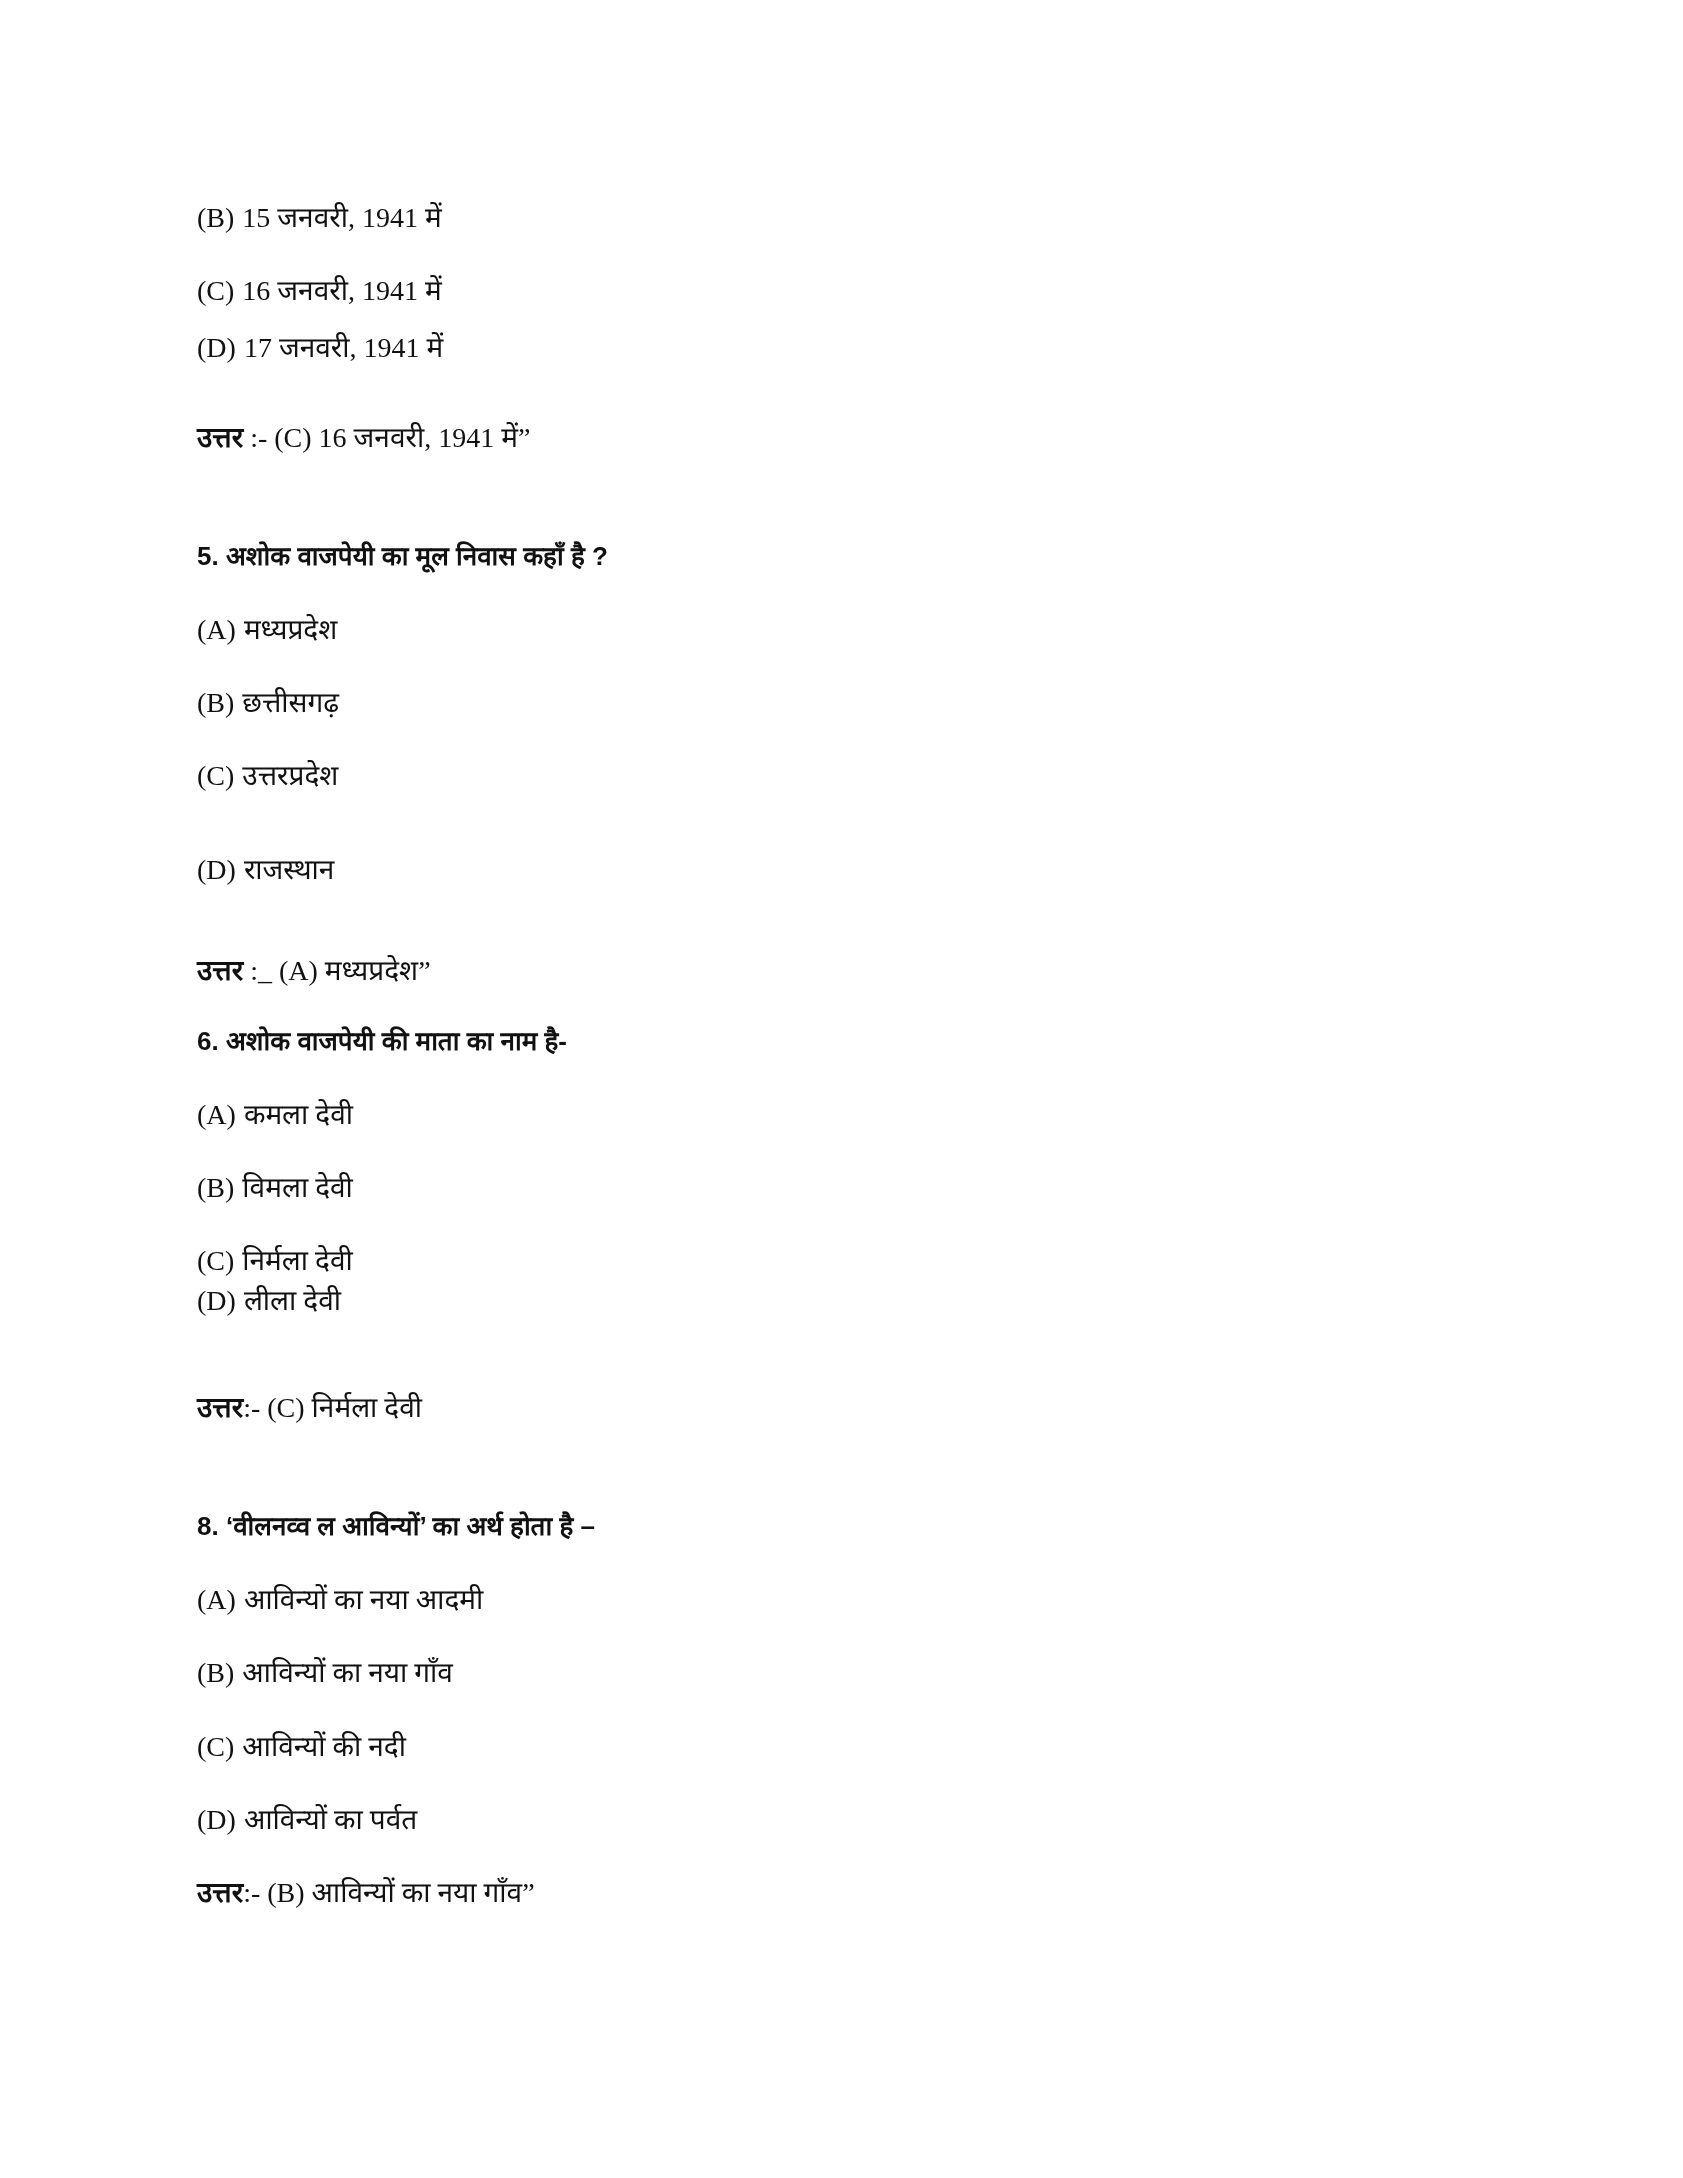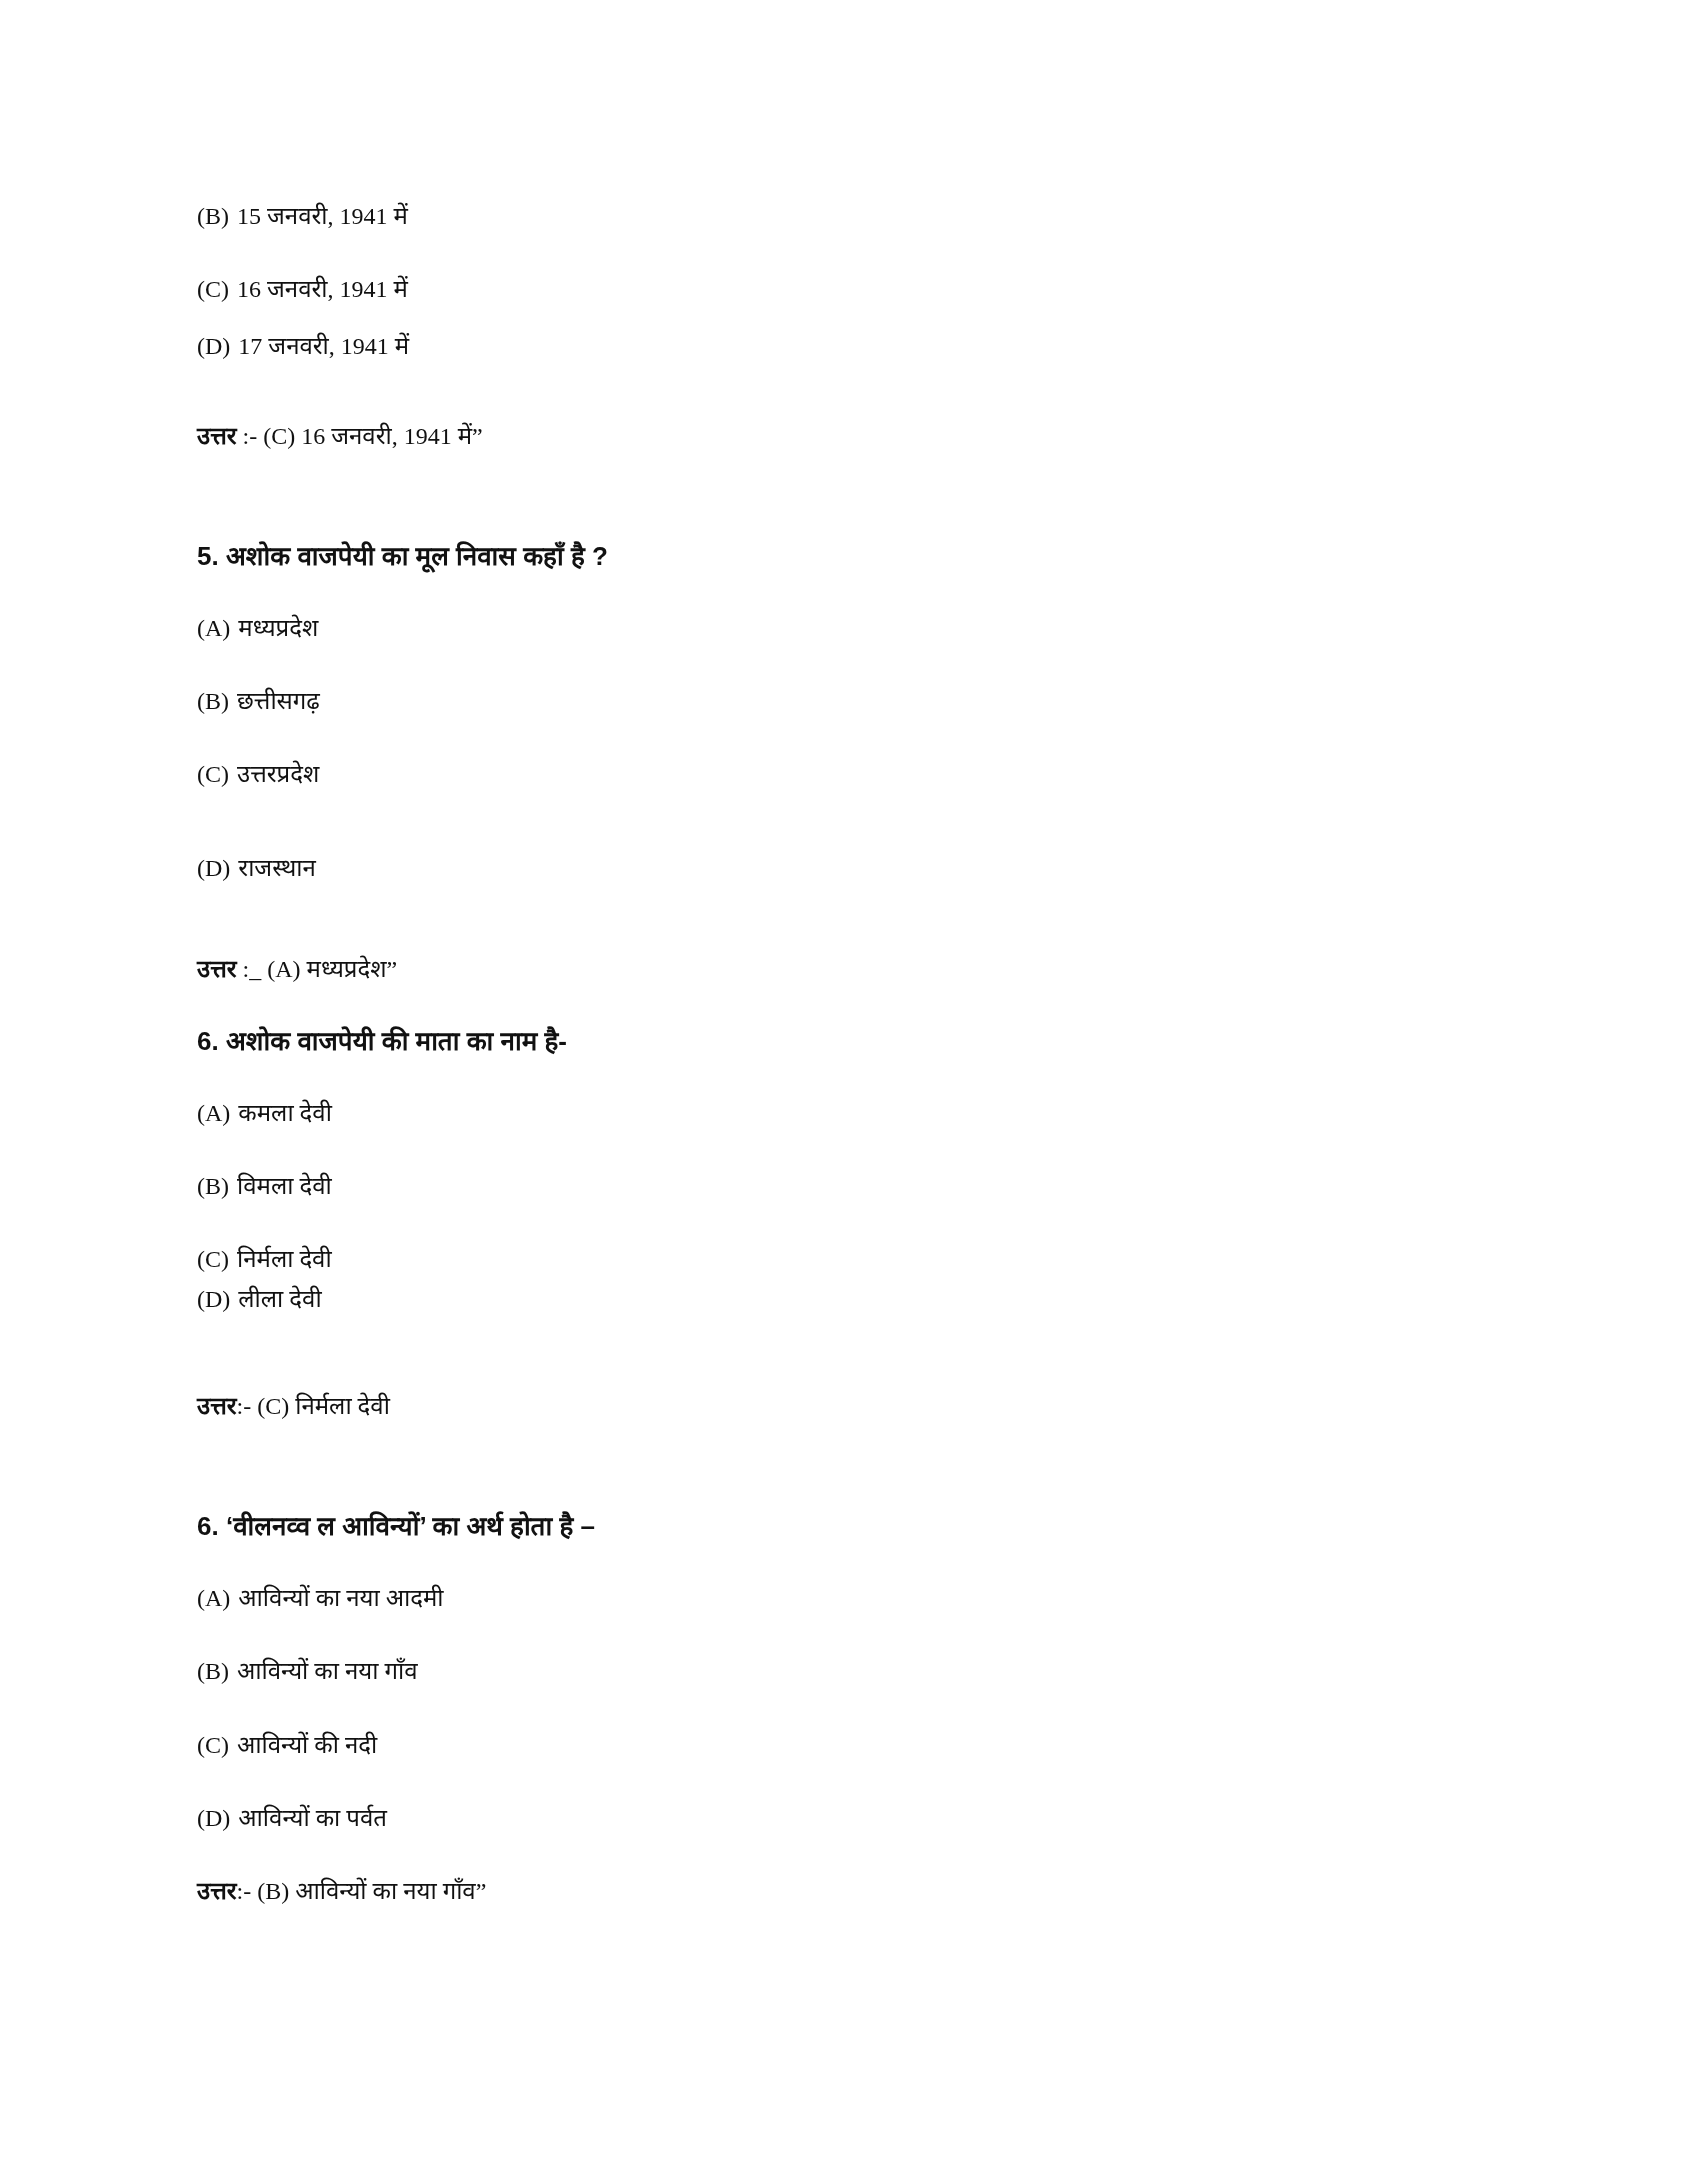--- a/index.html
+++ b/index.html
@@ -1,18 +1,18 @@
 <!DOCTYPE html>
 <html><head>
 <meta charset="utf-8">
 <style>
   html, body { margin: 0; padding: 0; background: #ffffff; }
   body { width: 1683px; height: 2178px; position: relative; overflow: hidden;
          font-family: "Liberation Serif", "DejaVu Serif", serif; color: #111; }
-  .line { position: absolute; left: 197px; font-size: 24px; line-height: 1; white-space: nowrap; }
+  .line { position: absolute; left: 197px; font-size: 28px; line-height: 1; white-space: nowrap; }
   .q { font-weight: bold; font-family: "Liberation Sans", "DejaVu Sans", sans-serif; font-size: 26px; }
   .ans-label { font-weight: bold; font-family: Liberation Sans, sans-serif; }
   .opt-letter { margin-right: 8px; }
 </style>
 </head>
 <body>
 
 <div class="line" style="top:204px">
   <span class="opt-letter">(B)</span><span>15 जनवरी, 1941 में</span>
 </div>
@@ -53,21 +53,21 @@
 <div class="line" style="top:1247px">
   <span class="opt-letter">(C)</span><span>निर्मला देवी</span>
 </div>
 <div class="line" style="top:1287px">
   <span class="opt-letter">(D)</span><span>लीला देवी</span>
 </div>
 <div class="line" style="top:1394px">
   <span class="ans-label">उत्तर</span><span style="white-space:pre">:- </span><span>(C) निर्मला देवी</span>
 </div>
 
-<div class="line q" style="top:1513px">6. ‘वीलनव्व ल आविन्यों’ का अर्थ होता है –</div>
+<div class="line q" style="top:1513px">8. ‘वीलनव्व ल आविन्यों’ का अर्थ होता है –</div>
 <div class="line" style="top:1586px">
   <span class="opt-letter">(A)</span><span>आविन्यों का नया आदमी</span>
 </div>
 <div class="line" style="top:1659px">
   <span class="opt-letter">(B)</span><span>आविन्यों का नया गाँव</span>
 </div>
 <div class="line" style="top:1733px">
   <span class="opt-letter">(C)</span><span>आविन्यों की नदी</span>
 </div>
 <div class="line" style="top:1806px">

